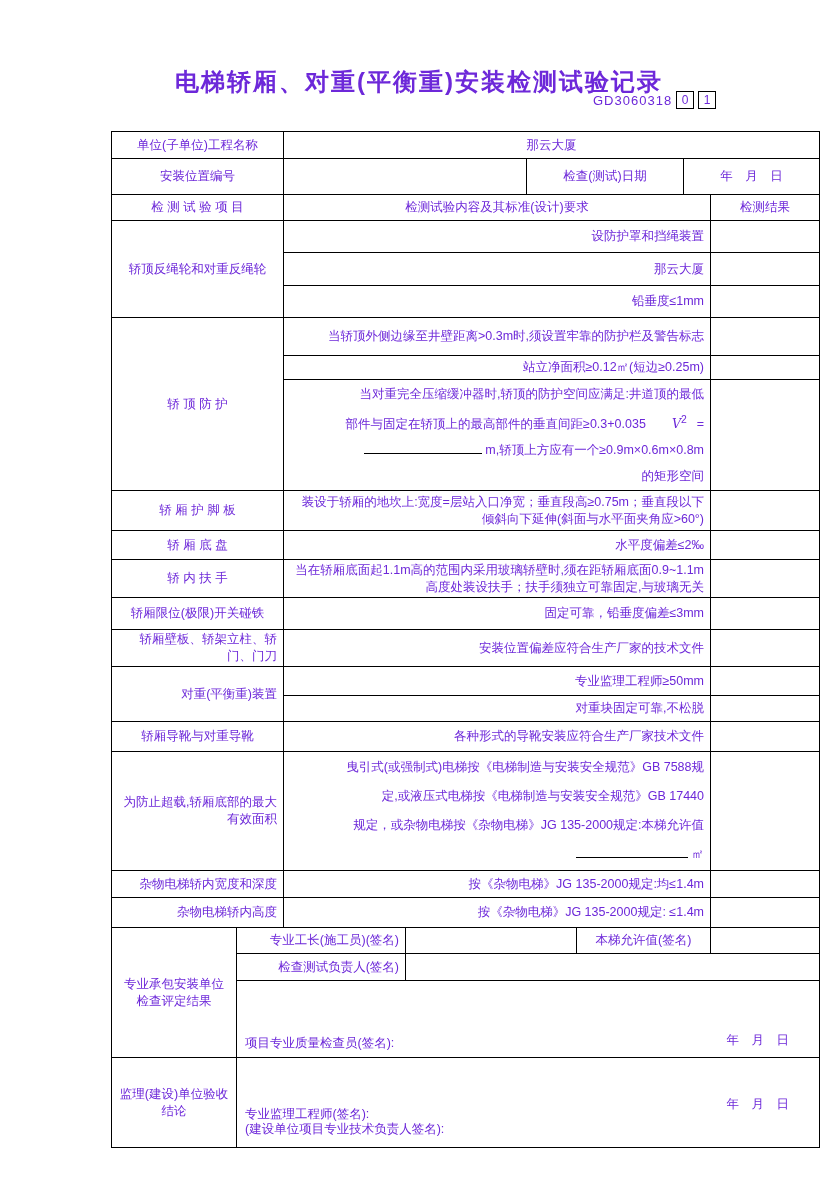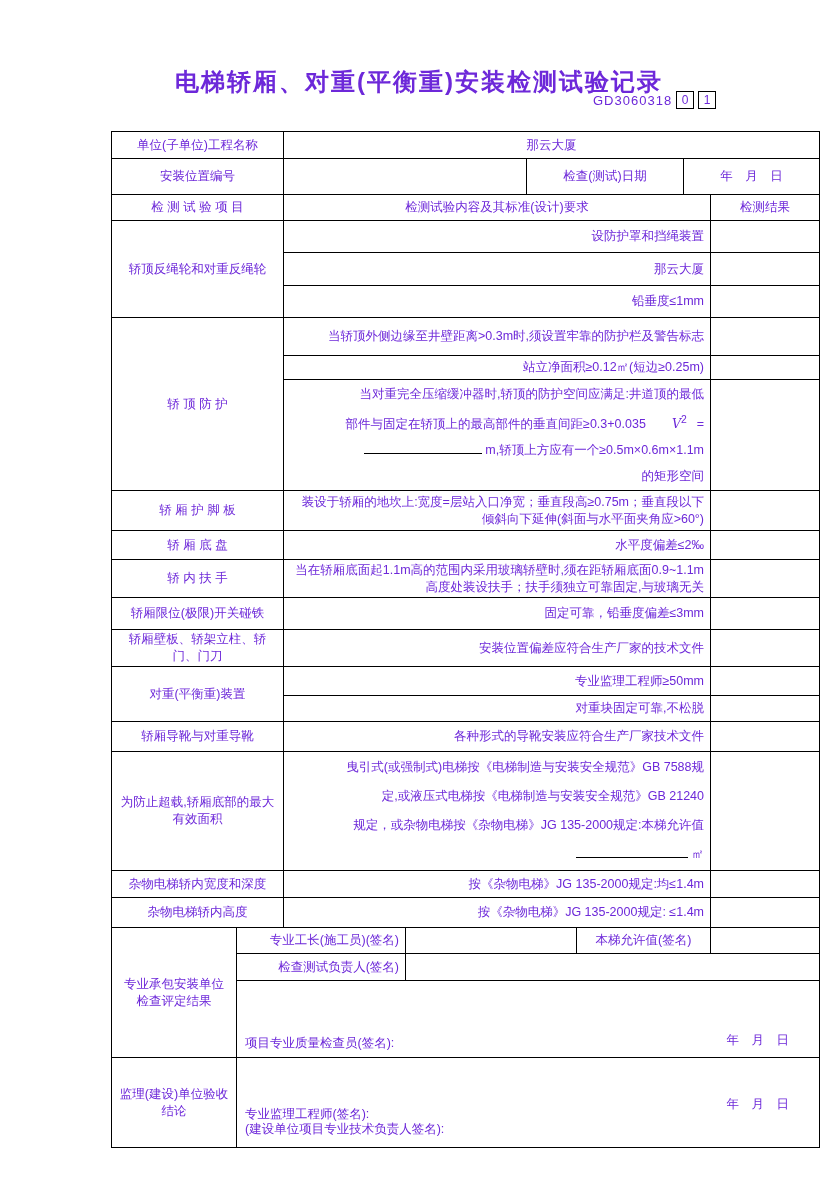--- a/index.html
+++ b/index.html
@@ -22,21 +22,21 @@
   table.record{
     position:absolute;left:63px;top:131px;width:708px;
     border-collapse:collapse;table-layout:fixed;margin-left:48px;
   }
   table.record td{
     border:1px solid #000;font-size:12.5px;line-height:17px;
     padding:1px 6px;vertical-align:middle;overflow:hidden;
   }
   td.c{text-align:center;padding:1px 2px;}
   td.item{text-align:center;padding:1px 5px;}
-  td.item.left{text-align:center;}
+  td.item.left{text-align:right;}
   td.content{text-align:right;}
   td.result{padding:0;}
   td.blankcell{padding:0;}
   .pre{white-space:pre;}
   .blank-line{
     display:inline-block;border-bottom:1px solid #000;height:13px;
     vertical-align:baseline;
   }
   .formula-cell div{line-height:26px;}
   .formula-var{font-style:italic;margin-left:26px;font-family:"DejaVu Serif",serif;}
@@ -114,21 +114,21 @@
       <td class="result"></td>
     </tr>
     <tr style="height:106px">
       <td colspan="5" class="content formula-cell">
         <div>当对重完全压缩缓冲器时,轿顶的防护空间应满足:井道顶的最低</div>
         <div>
           <span>部件与固定在轿顶上的最高部件的垂直间距≥0.3+0.035</span><span class="formula-var">V</span><sup>2</sup><span class="formula-eq">=</span>
         </div>
         <div>
           <span class="blank-line" style="width:118px"></span>
-          <span>m,轿顶上方应有一个≥0.5m×0.6m×1.1m</span>
+          <span>m,轿顶上方应有一个≥0.9m×0.6m×0.8m</span>
         </div>
         <div>的矩形空间</div>
       </td>
       <td class="result"></td>
     </tr>
 
     <tr style="height:40px">
       <td colspan="2" class="item">轿 厢 护 脚 板</td>
       <td colspan="5" class="content">装设于轿厢的地坎上:宽度=层站入口净宽；垂直段高≥0.75m；垂直段以下倾斜向下延伸(斜面与水平面夹角应&gt;60°)</td>
       <td class="result"></td>
@@ -171,21 +171,21 @@
     <tr style="height:30px">
       <td colspan="2" class="item">轿厢导靴与对重导靴</td>
       <td colspan="5" class="content">各种形式的导靴安装应符合生产厂家技术文件</td>
       <td class="result"></td>
     </tr>
 
     <tr style="height:117px">
       <td colspan="2" class="item left">为防止超载,轿厢底部的最大有效面积</td>
       <td colspan="5" class="content bigtext-cell">
         <div>曳引式(或强制式)电梯按《电梯制造与安装安全规范》GB 7588规</div>
-        <div>定,或液压式电梯按《电梯制造与安装安全规范》GB 21240</div>
+        <div>定,或液压式电梯按《电梯制造与安装安全规范》GB 17440</div>
         <div>规定，或杂物电梯按《杂物电梯》JG 135-2000规定:本梯允许值</div>
         <div>
           <span class="blank-line" style="width:112px"></span>
           <span>㎡</span>
         </div>
       </td>
       <td class="result"></td>
     </tr>
 
     <tr style="height:27px">

